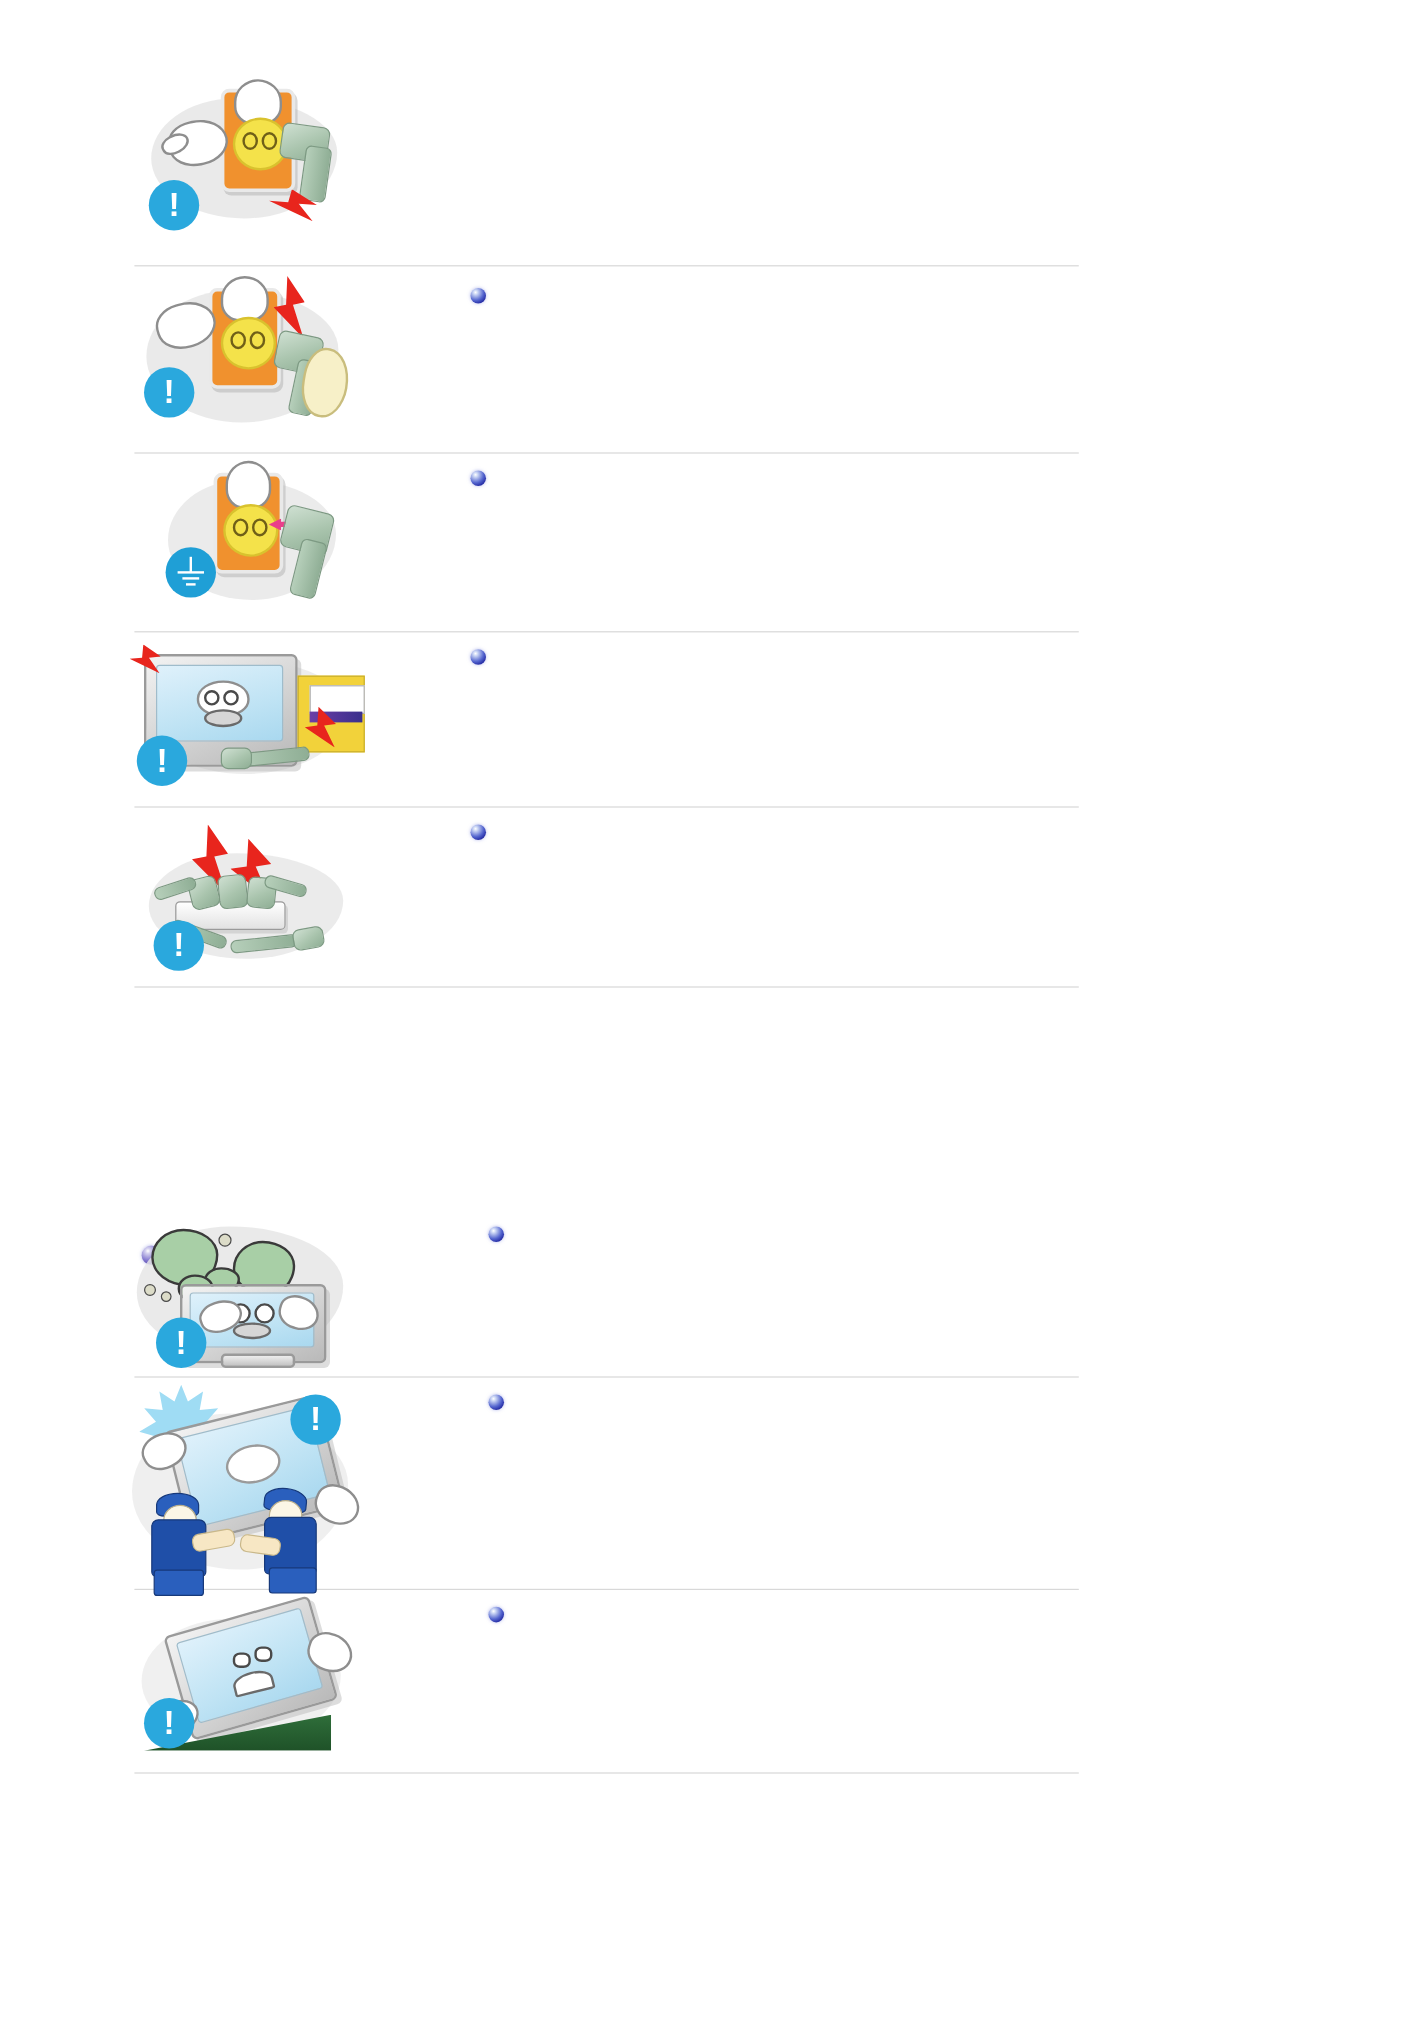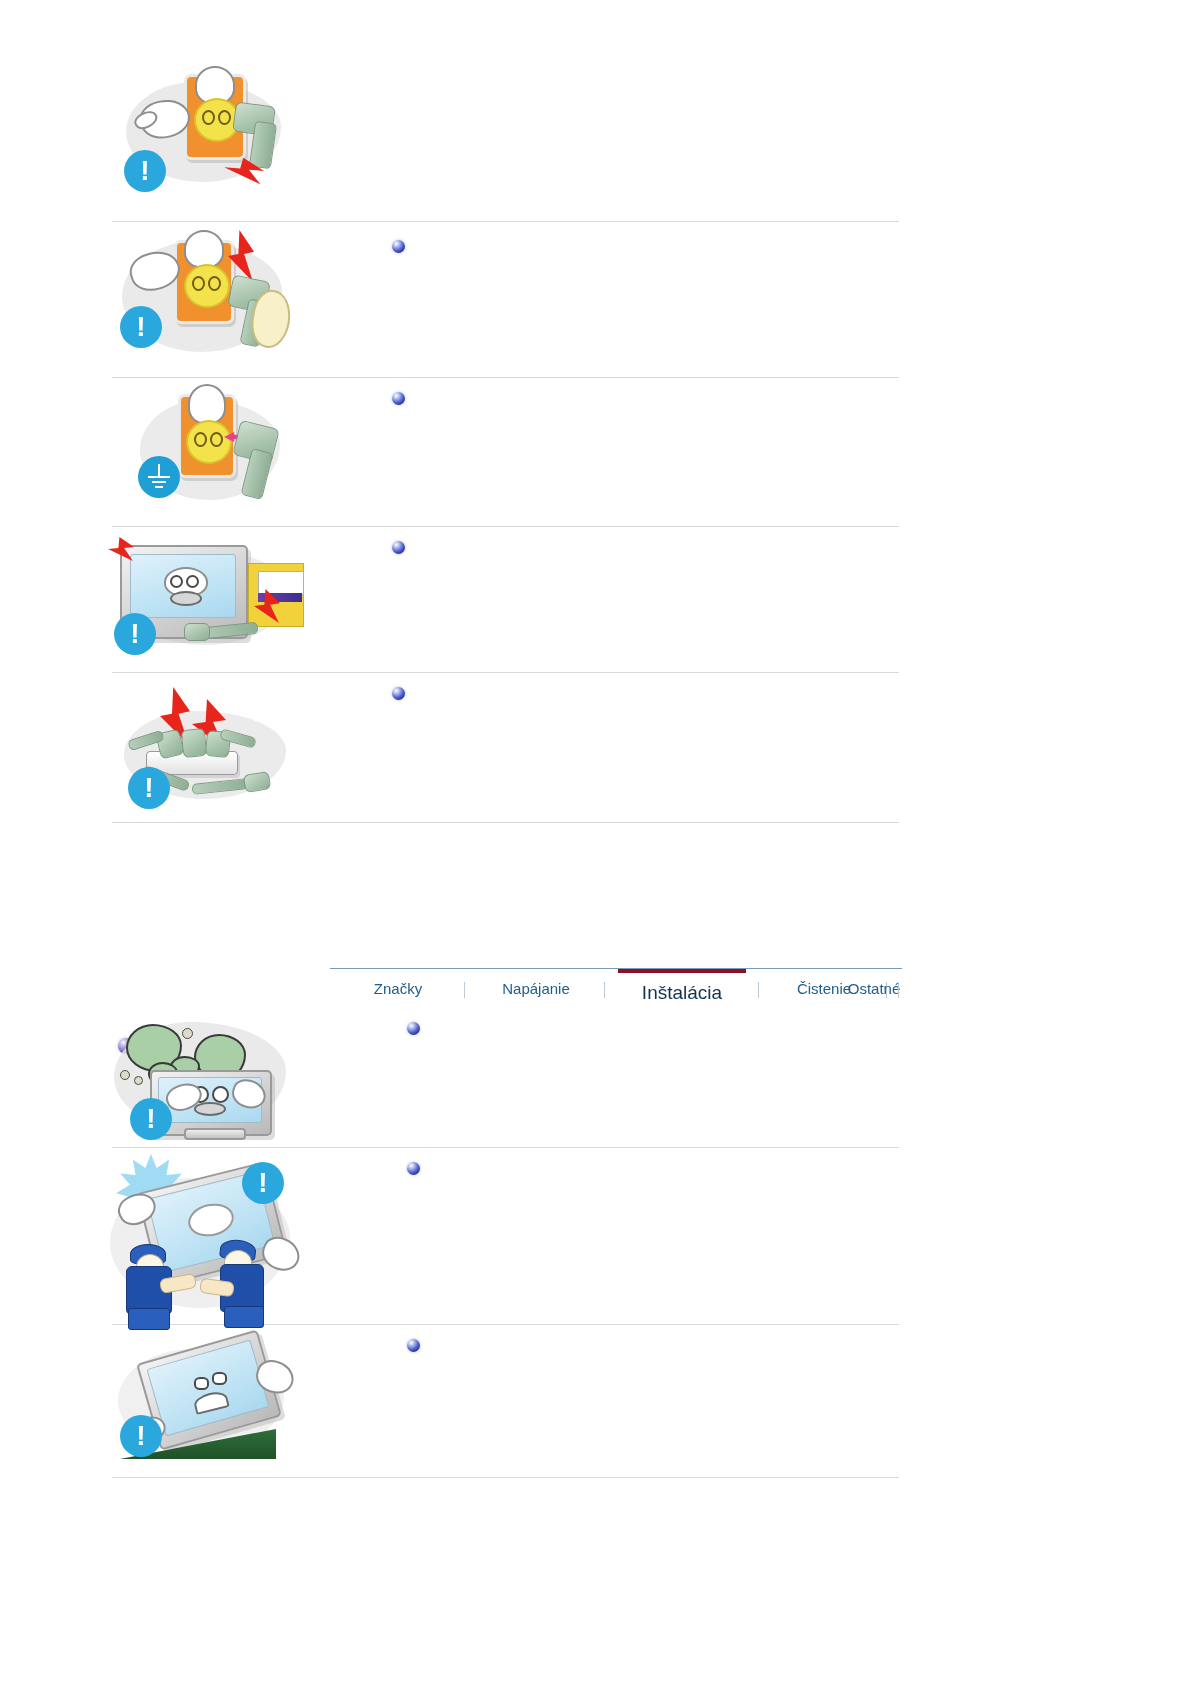--- a/index.html
+++ b/index.html
@@ -408,38 +408,20 @@
       <div class="plug-cord ill" style="left:84px; top:108px; width:54px; height:9px; transform:rotate(-6deg);"></div>
       <div class="plug-body ill" style="left:136px; top:100px; width:24px; height:16px; transform:rotate(-10deg);"></div>
       <div class="badge-excl" style="left:20px; top:94px; width:42px; height:42px; font-size:28px;">
         <span>!</span>
       </div>
     </div>
     <div class="bullet" style="left:280px; top:14px;"></div>
     <div class="row-text" style="left:302px; width:481px;"></div>
   </div>
 
-  <div class="tabbar">
-    <div class="tabbar-rule"></div>
-
-    <div class="tab" style="left:14px;  width:108px;">Značky</div>
-    <div class="tab-sep" style="left:134px;"></div>
-
-    <div class="tab" style="left:150px; width:112px;">Napájanie</div>
-    <div class="tab-sep" style="left:274px;"></div>
-
-    <div class="tab active" style="left:288px; width:128px;">Inštalácia</div>
-    <div class="tab-sep" style="left:428px;"></div>
-
-    <div class="tab" style="left:442px; width:104px;">Čistenie</div>
-    <div class="tab-sep" style="left:556px;"></div>
-
-    <div class="tab" style="left:470px; left:492px; width:104px;">Ostatné</div>
-    <div class="tab-sep" style="left:568px;"></div>
-  </div>
 
   <div class="bullet big" style="left:118px; top:1038px;"></div>
 
   <div class="safety-row" style="top:1010px; height:138px;">
     <div class="row-figure" style="left:-4px; width:200px;">
       <div class="shadow-blob ill" style="left:6px; top:12px; width:172px; height:110px; opacity:.85;"></div>
       <div class="smudge ill" style="left:18px; top:14px; width:52px; height:44px;"></div>
       <div class="smudge ill" style="left:86px; top:24px; width:48px; height:42px;"></div>
       <div class="smudge ill" style="left:62px; top:46px; width:26px; height:18px;"></div>
       <div class="smudge ill" style="left:40px; top:52px; width:26px; height:20px;"></div>

